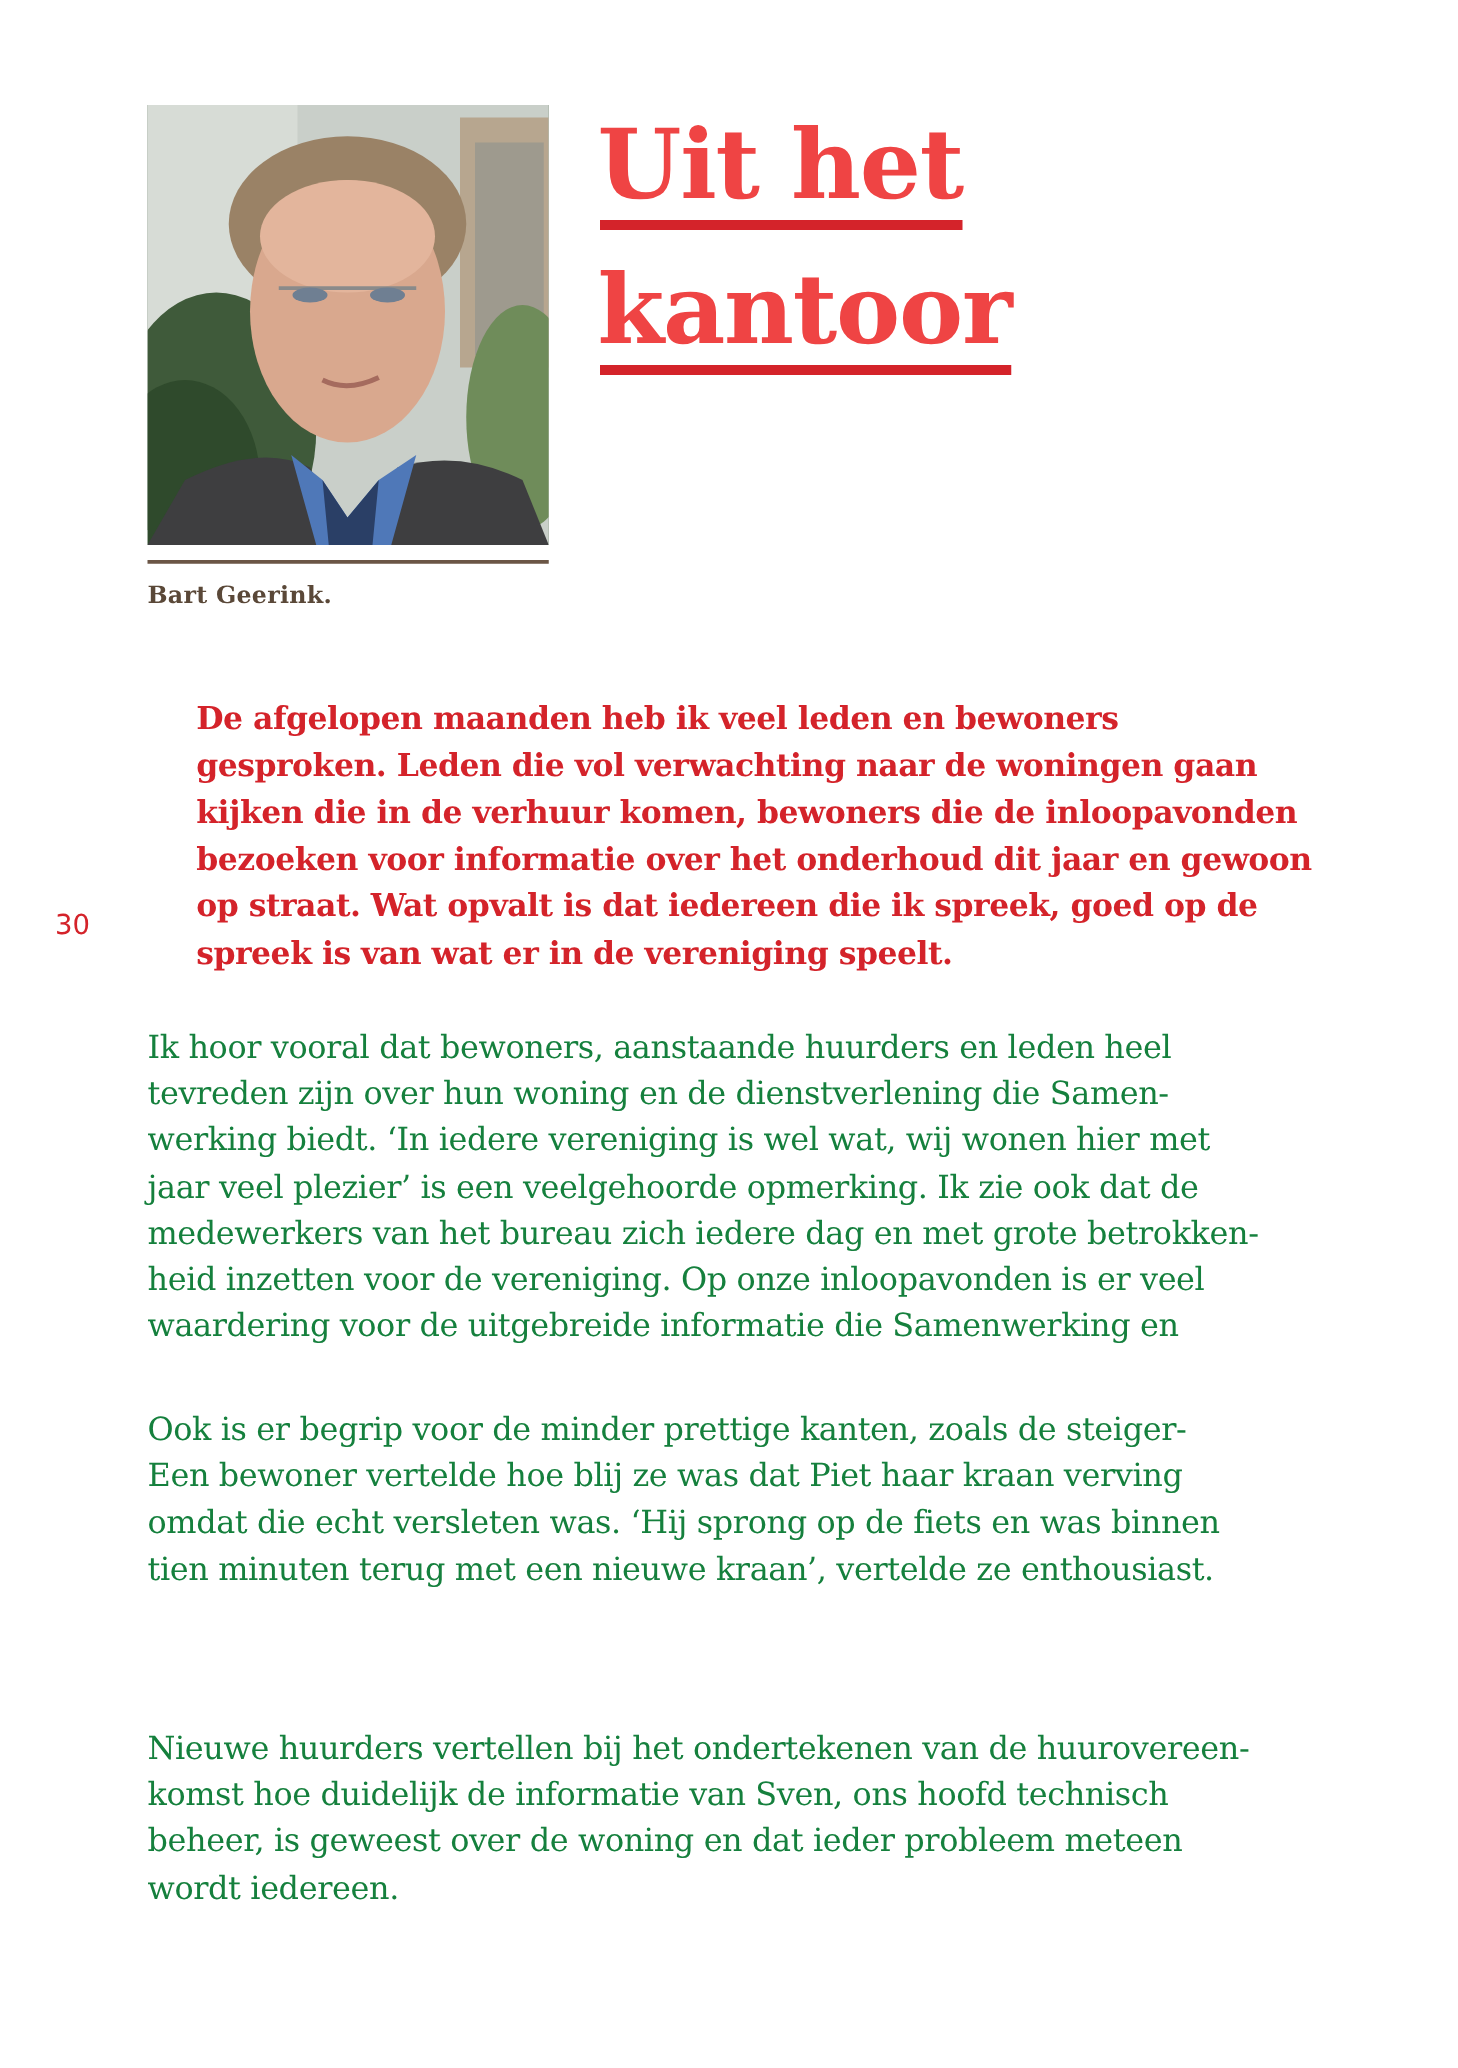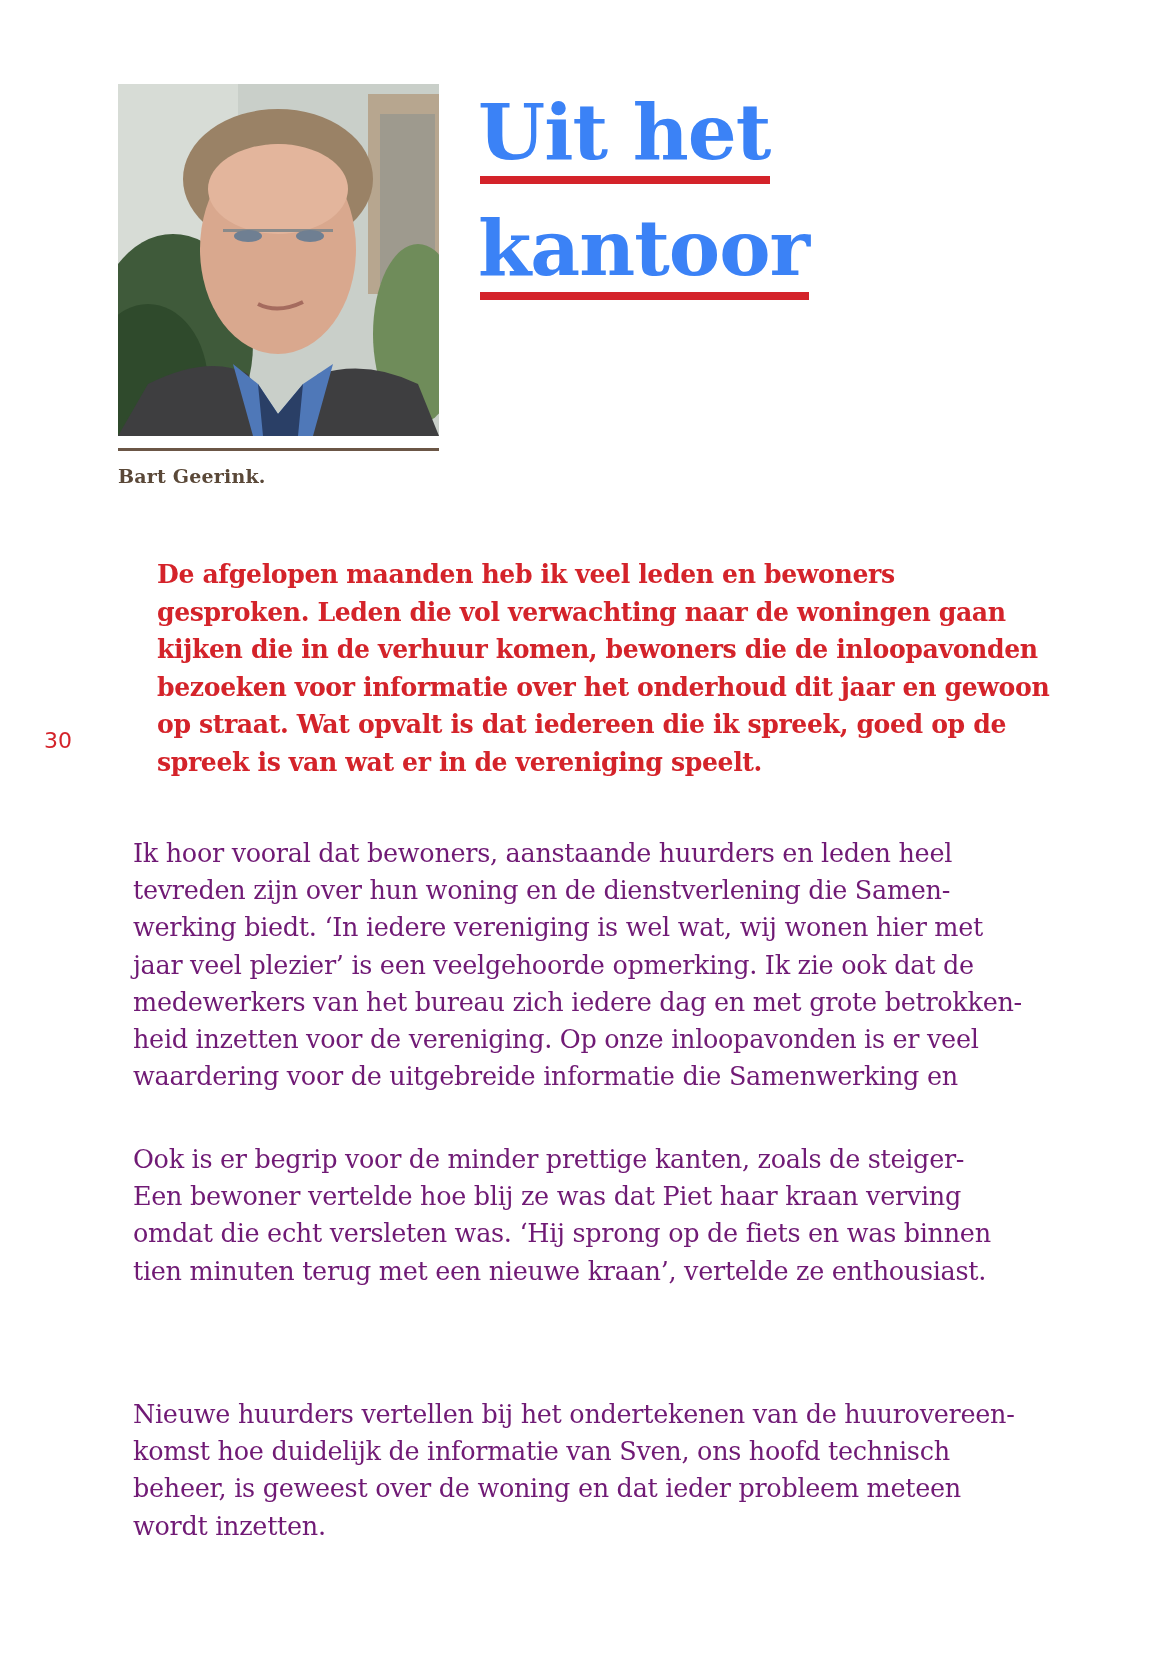--- a/index.html
+++ b/index.html
@@ -9,35 +9,35 @@
   .photo { position: absolute; left: 118px; top: 84px; width: 321px; height: 352px;
            overflow: hidden; background: #8c9a8a; }
   .photo svg { display: block; width: 100%; height: 100%; }
 
   .photo-rule { position: absolute; left: 118px; top: 448px; width: 321px; height: 3px;
                 background: #6b5646; }
 
   .caption { position: absolute; left: 118px; top: 465px; font-size: 19px; font-weight: bold;
              color: #5a4838; letter-spacing: 0.2px; }
 
-  .title { position: absolute; left: 478px; top: 74px; margin: 0; color: #3b82f6;
+  .title { position: absolute; left: 478px; top: 74px; margin: 0; color: #ef4444;
            font-family: "DejaVu Serif", serif; font-weight: bold; font-size: 77px;
            line-height: 116px; letter-spacing: -1px; }
   .title .line { display: block; position: relative; width: max-content; }
   .title .line::after { content: ""; position: absolute; left: 2px; right: 0; bottom: 6px;
                         height: 8px; background: #d4232a; }
 
   .page-number { position: absolute; left: 44px; top: 728px; font-size: 22px; color: #d4232a;
                  font-family: "DejaVu Sans", sans-serif; }
 
   .lead { position: absolute; left: 157px; top: 556px; width: 840px; margin: 0;
           color: #d4232a; font-weight: bold; font-size: 25.2px; line-height: 37.6px;
           letter-spacing: -0.4px; }
 
-  .body-text { position: absolute; left: 118px; width: 880px; margin: 15px; color: #701a75;
+  .body-text { position: absolute; left: 118px; width: 880px; margin: 0; color: #15803d;
                font-family: "DejaVu Serif", serif; font-size: 25.5px; line-height: 37.2px;
                letter-spacing: -0.3px; }
   .p1 { top: 820px; }
   .p2 { top: 1126px; }
   .p3 { top: 1381px; }
   .body-text .ln, .lead .ln { display: block; white-space: nowrap; }
 </style>
 </head>
 <body>
 
@@ -100,16 +100,16 @@
     <span class="ln">Ook is er begrip voor de minder prettige kanten, zoals de steiger-</span>
     <span class="ln">Een bewoner vertelde hoe blij ze was dat Piet haar kraan verving</span>
     <span class="ln">omdat die echt versleten was. ‘Hij sprong op de fiets en was binnen</span>
     <span class="ln">tien minuten terug met een nieuwe kraan’, vertelde ze enthousiast.</span>
   </p>
 
   <p class="body-text p3">
     <span class="ln">Nieuwe huurders vertellen bij het ondertekenen van de huurovereen-</span>
     <span class="ln">komst hoe duidelijk de informatie van Sven, ons hoofd technisch</span>
     <span class="ln">beheer, is geweest over de woning en dat ieder probleem meteen</span>
-    <span class="ln">wordt inzetten.</span>
+    <span class="ln">wordt iedereen.</span>
   </p>
 
 </div>
 
 </body></html>

